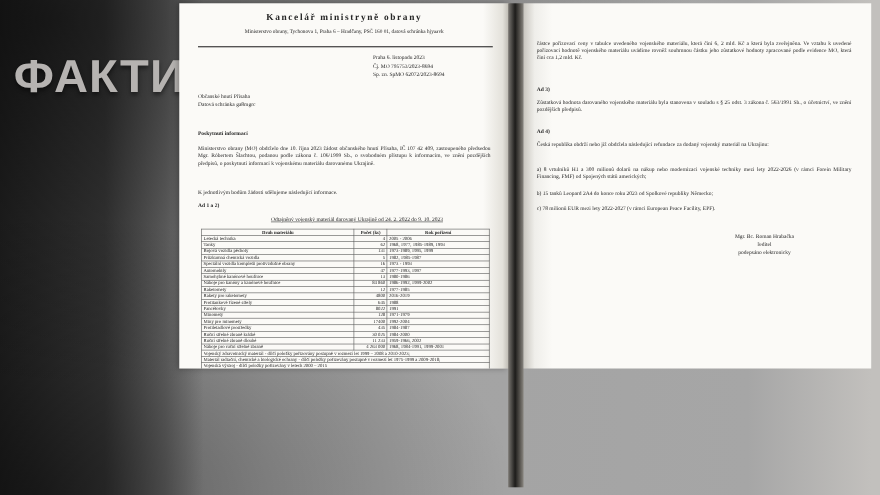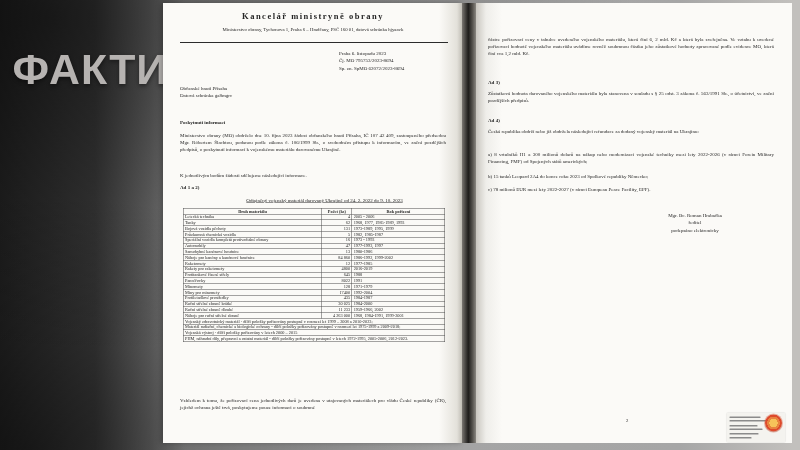--- a/index.html
+++ b/index.html
@@ -13,21 +13,21 @@
       radial-gradient(ellipse at 6% 4%, rgba(0,0,0,.50), rgba(0,0,0,0) 55%),
       radial-gradient(ellipse at 4% 100%, rgba(0,0,0,.45), rgba(0,0,0,0) 40%),
       linear-gradient(to right, #222222 0px, #3b3b3b 95px, #6e6e6e 150px, rgba(160,160,160,0) 185px),
       linear-gradient(to right, #8f8f8f 0%, #a2a2a2 30%, #a6a6a6 85%, #c2c0bd 99%);}
   .watermark{position:absolute;left:14px;top:46px;
     font-family:"Liberation Sans", sans-serif;font-weight:800;font-size:42px;
     letter-spacing:1px;color:#b6b3b1;text-shadow:0 2px 4px rgba(0,0,0,.45);
     transform:scaleX(1.02);}
 
   
-  .page{position:absolute;top:3px;height:440px;background:#fbfaf7;overflow:hidden;}
+  .page{position:absolute;top:3px;height:332px;background:#fbfaf7;overflow:hidden;}
   .page-left{left:163px;width:300px;
     background:linear-gradient(to right,#fbfaf7 0 92%, #e3e1da 98%, #b9b6ae 100%);
     box-shadow:-2px 0 5px rgba(0,0,0,.25);}
   .spine{position:absolute;top:3px;left:462px;width:14px;height:440px;
     background:linear-gradient(to right,#7a7772 0%, #1d1c1a 45%, #55524d 75%, #8a8781 100%);}
   .page-right{left:476px;width:316px;
     background:linear-gradient(to right,#c9c6bf 0, #efeeea 10px, #fbfaf7 26px);}
   .page-inner{position:absolute;left:0;top:0;transform:scale(0.5);transform-origin:0 0;
     color:#262626;}
   .page-left .page-inner{width:600px;height:880px;}

